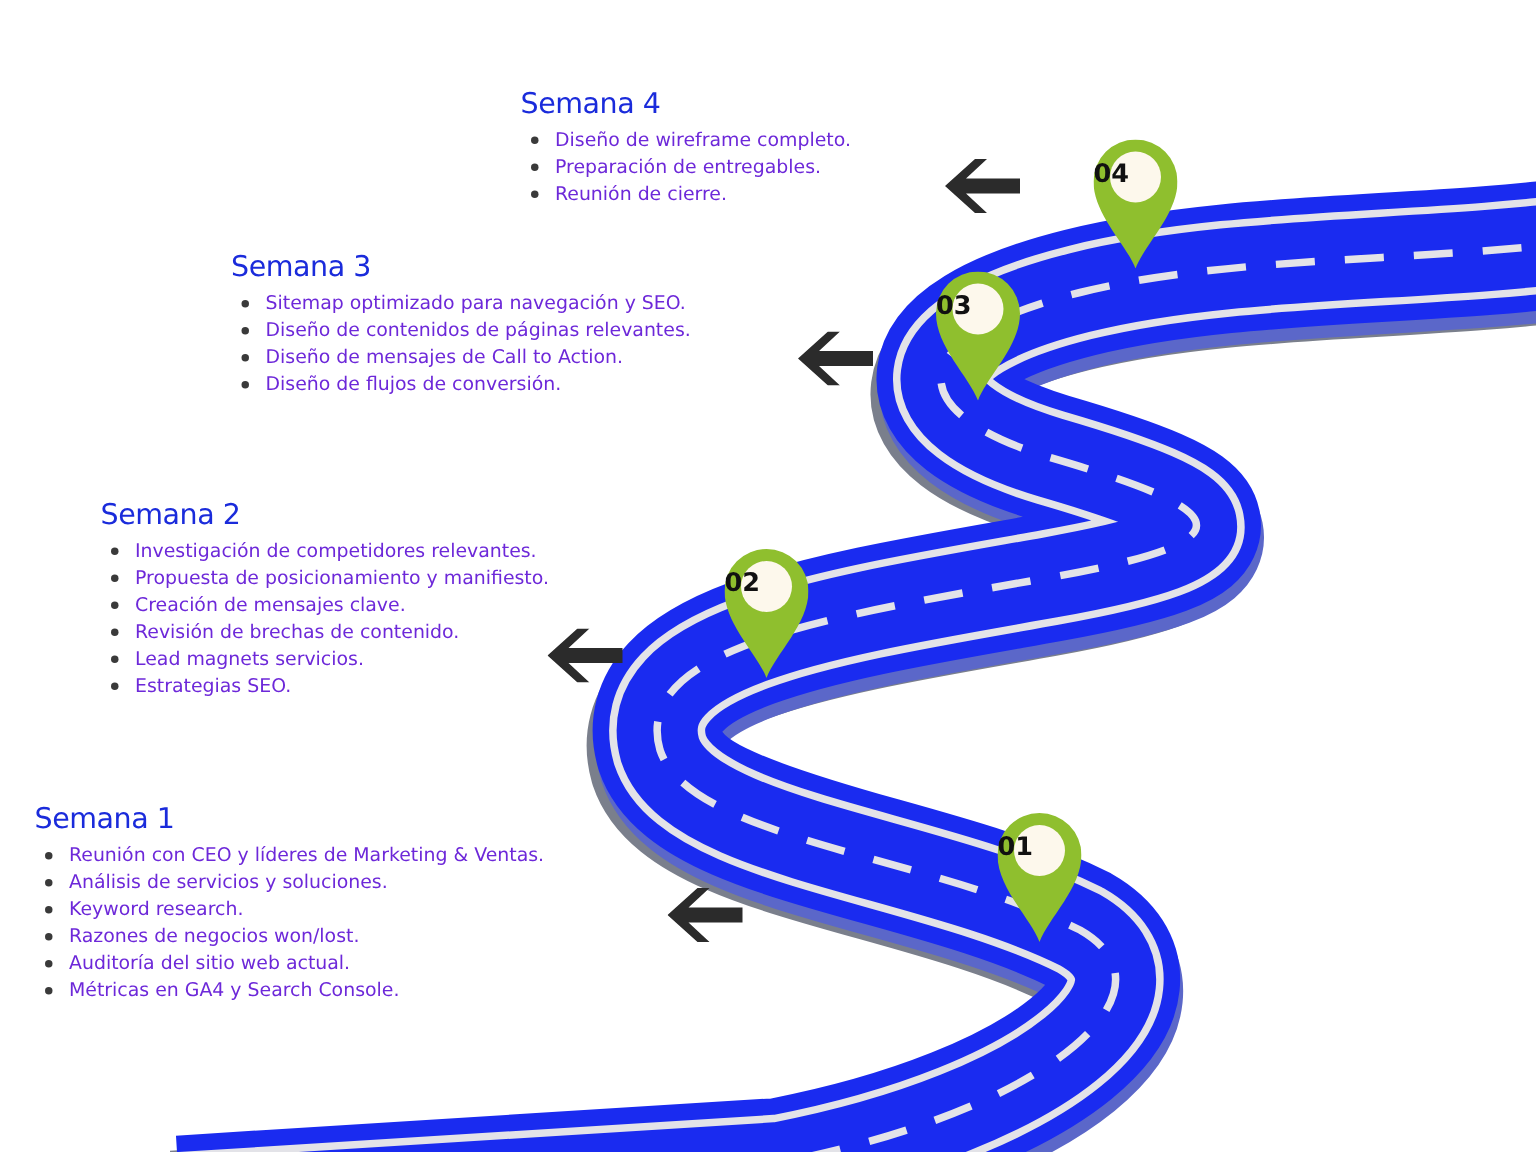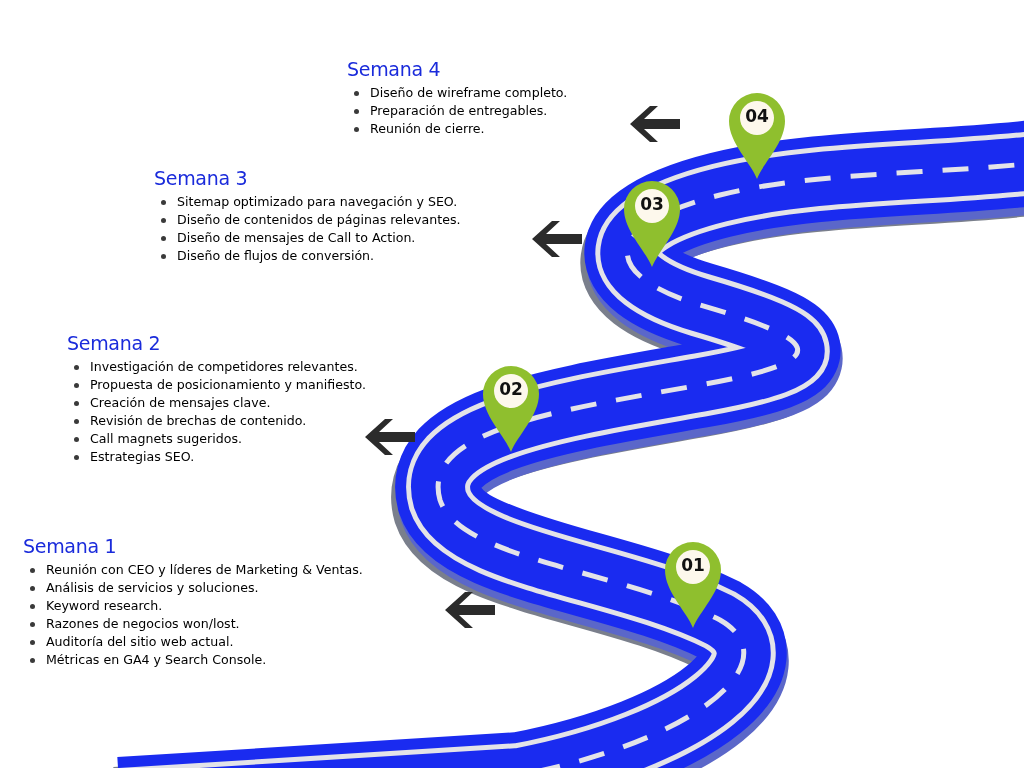--- a/index.html
+++ b/index.html
@@ -1,25 +1,25 @@
 <!DOCTYPE html>
 <html><head>
 <meta charset="utf-8">
 <style>
   html,body{margin:0;padding:0;}
   body{width:1024px;height:768px;background:#ffffff;position:relative;overflow:hidden;font-family:"Liberation Sans",sans-serif;}
   #road{position:absolute;left:0;top:0;width:1024px;height:768px;}
   .week{position:absolute;}
   .week h2{margin:0 0 4px 0;font-family:"DejaVu Sans",sans-serif;font-weight:normal;font-size:19px;color:#1a2bdb;letter-spacing:-0.3px;}
   .week ul{margin:0;padding:0 0 0 23px;list-style:none;}
-  .week li{position:relative;font-family:"DejaVu Sans",sans-serif;font-size:12.6px;line-height:18px;color:#000000;white-space:nowrap;}
+  .week li{position:relative;font-family:"DejaVu Sans",sans-serif;font-size:12.6px;line-height:18px;color:#6d28d9;white-space:nowrap;}
   .week li::before{content:"";position:absolute;left:-16px;top:7px;width:5px;height:5px;border-radius:50%;background:#3a3a3a;}
   .arrow{position:absolute;width:52px;height:36px;}
   .pin{position:absolute;width:56px;height:86px;}
-  .pin-label{position:absolute;left:0;width:56px;top:13px;text-align:center;font-family:"DejaVu Sans",sans-serif;font-weight:bold;font-size:17px;color:#111;}
+  .pin-label{position:absolute;left:0;width:56px;top:13px;text-align:left;font-family:"DejaVu Sans",sans-serif;font-weight:bold;font-size:17px;color:#111;}
 </style>
 </head>
 <body>
 
 <svg id="road" viewBox="0 0 1024 768" xmlns="http://www.w3.org/2000/svg">
   <defs>
     <path id="roadPath" d="M 1060 160 C 950 175, 820 170, 720 195 C 600 225, 600 275, 700 305 C 820 340, 840 360, 700 385 C 560 410, 420 430, 440 500 C 460 560, 620 570, 720 620 C 790 660, 700 740, 520 775 L 120 800"></path>
   </defs>
 
   <use href="#roadPath" fill="none" stroke="#7a7f8c" stroke-width="86" transform="translate(-4,10)" stroke-linecap="butt"></use>
@@ -52,21 +52,21 @@
   </ul>
 </div>
 
 <div class="week" style="left:67px;top:332px;">
   <h2>Semana 2</h2>
   <ul>
     <li>Investigación de competidores relevantes.</li>
     <li>Propuesta de posicionamiento y manifiesto.</li>
     <li>Creación de mensajes clave.</li>
     <li>Revisión de brechas de contenido.</li>
-    <li>Call magnets sugeridos.</li>
+    <li>Lead magnets servicios.</li>
     <li>Estrategias SEO.</li>
   </ul>
 </div>
 
 <div class="week" style="left:23px;top:535px;">
   <h2>Semana 1</h2>
   <ul>
     <li>Reunión con CEO y líderes de Marketing &amp; Ventas.</li>
     <li>Análisis de servicios y soluciones.</li>
     <li>Keyword research.</li>

